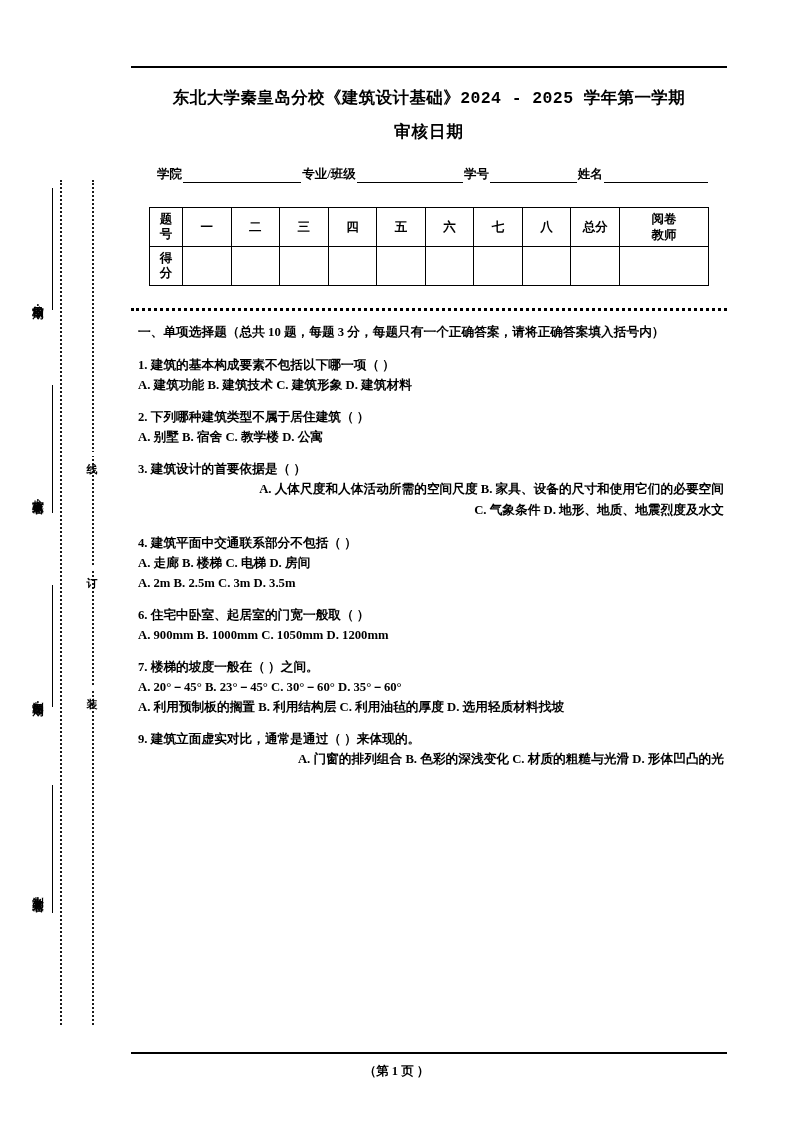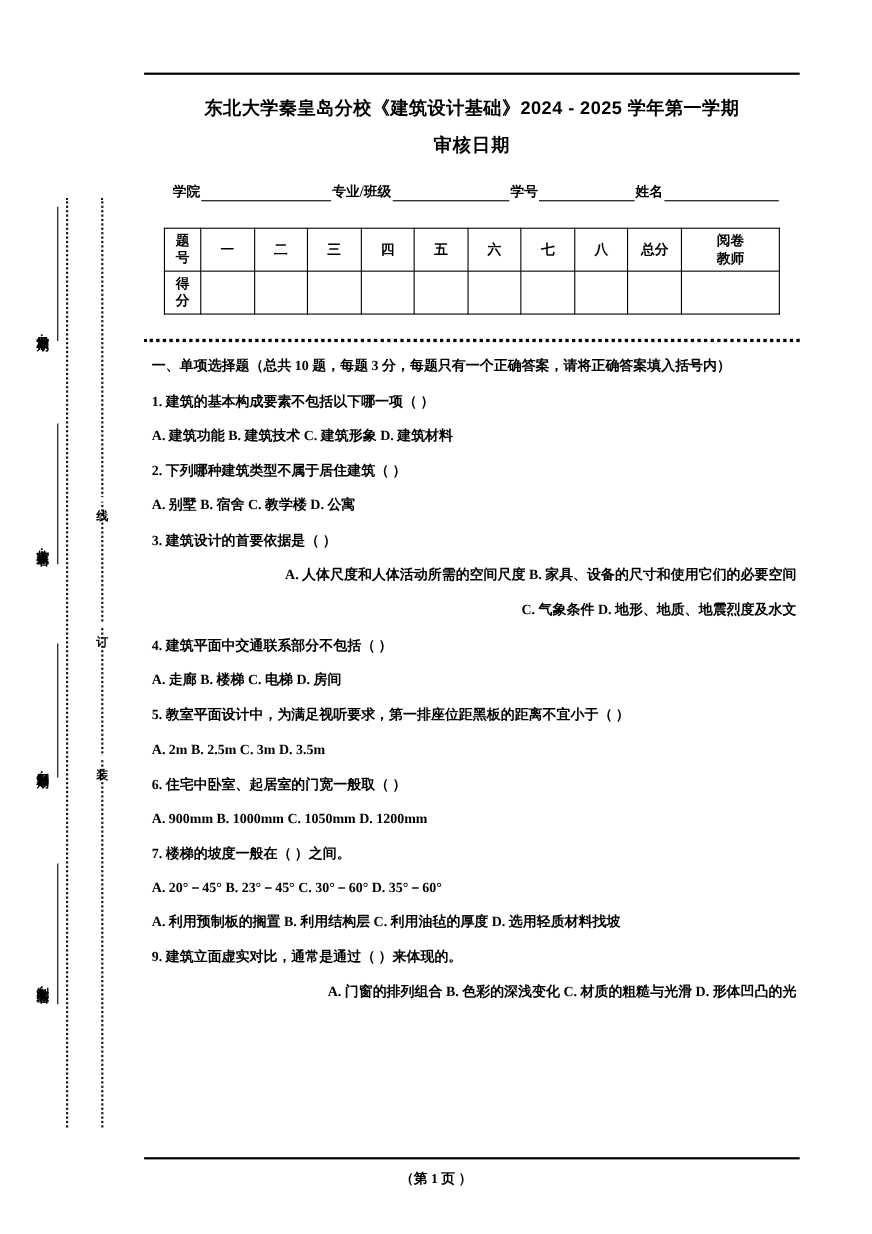--- a/index.html
+++ b/index.html
@@ -90,21 +90,21 @@
 
   
   #title-block {
     position: absolute;
     left: 0;
     top: 16px;
     width: 596px;
     text-align: center;
   }
   .title-line {
-    font-family: Liberation Sans, sans-serif;
+    font-family: Liberation Mono, monospace;
     font-size: 16.5px;
     font-weight: bold;
     letter-spacing: 0.4px;
     line-height: 34px;
     white-space: nowrap;
   }
   .title-line-2 {
     font-family: "Liberation Serif", "DejaVu Serif", serif;
     font-size: 16.5px;
     font-weight: bold;
@@ -185,21 +185,21 @@
   .q-stem {
     font-size: 12.7px;
     font-weight: bold;
     line-height: 20px;
     margin-top: 12px;
   }
   .q-opts {
     font-size: 12.7px;
     font-weight: bold;
     line-height: 20px;
-    margin-top: 11px;
+    margin-top: 0;
   }
   .q-opts.two-line { line-height: 21px; text-align: right; }
 
   
   #footer {
     position: absolute;
     left: 0;
     top: 1063px;
     width: 793px;
     text-align: center;
@@ -304,21 +304,20 @@
     <div class="q-stem">2.  下列哪种建筑类型不属于居住建筑（    ）</div>
     <div class="q-opts">A.  别墅   B.  宿舍   C.  教学楼   D.  公寓</div>
 
     <div class="q-stem">3.  建筑设计的首要依据是（    ）</div>
     <div class="q-opts two-line">A.  人体尺度和人体活动所需的空间尺度   B.  家具、设备的尺寸和使用它们的必要空间</div>
     <div class="q-opts two-line">C.  气象条件   D.  地形、地质、地震烈度及水文</div>
 
     <div class="q-stem">4.  建筑平面中交通联系部分不包括（    ）</div>
     <div class="q-opts">A.  走廊   B.  楼梯   C.  电梯   D.  房间</div>
 
-    <div class="q-stem">5.  教室平面设计中，为满足视听要求，第一排座位距黑板的距离不宜小于（    ）</div>
     <div class="q-opts">A.  2m   B.  2.5m   C.  3m   D.  3.5m</div>
 
     <div class="q-stem">6.  住宅中卧室、起居室的门宽一般取（    ）</div>
     <div class="q-opts">A.  900mm   B.  1000mm   C.  1050mm   D.  1200mm</div>
 
     <div class="q-stem">7.  楼梯的坡度一般在（    ）之间。</div>
     <div class="q-opts">A.  20°－45°   B.  23°－45°   C.  30°－60°   D.  35°－60°</div>
 
     <div class="q-opts">A.  利用预制板的搁置   B.  利用结构层   C.  利用油毡的厚度   D.  选用轻质材料找坡</div>
 

